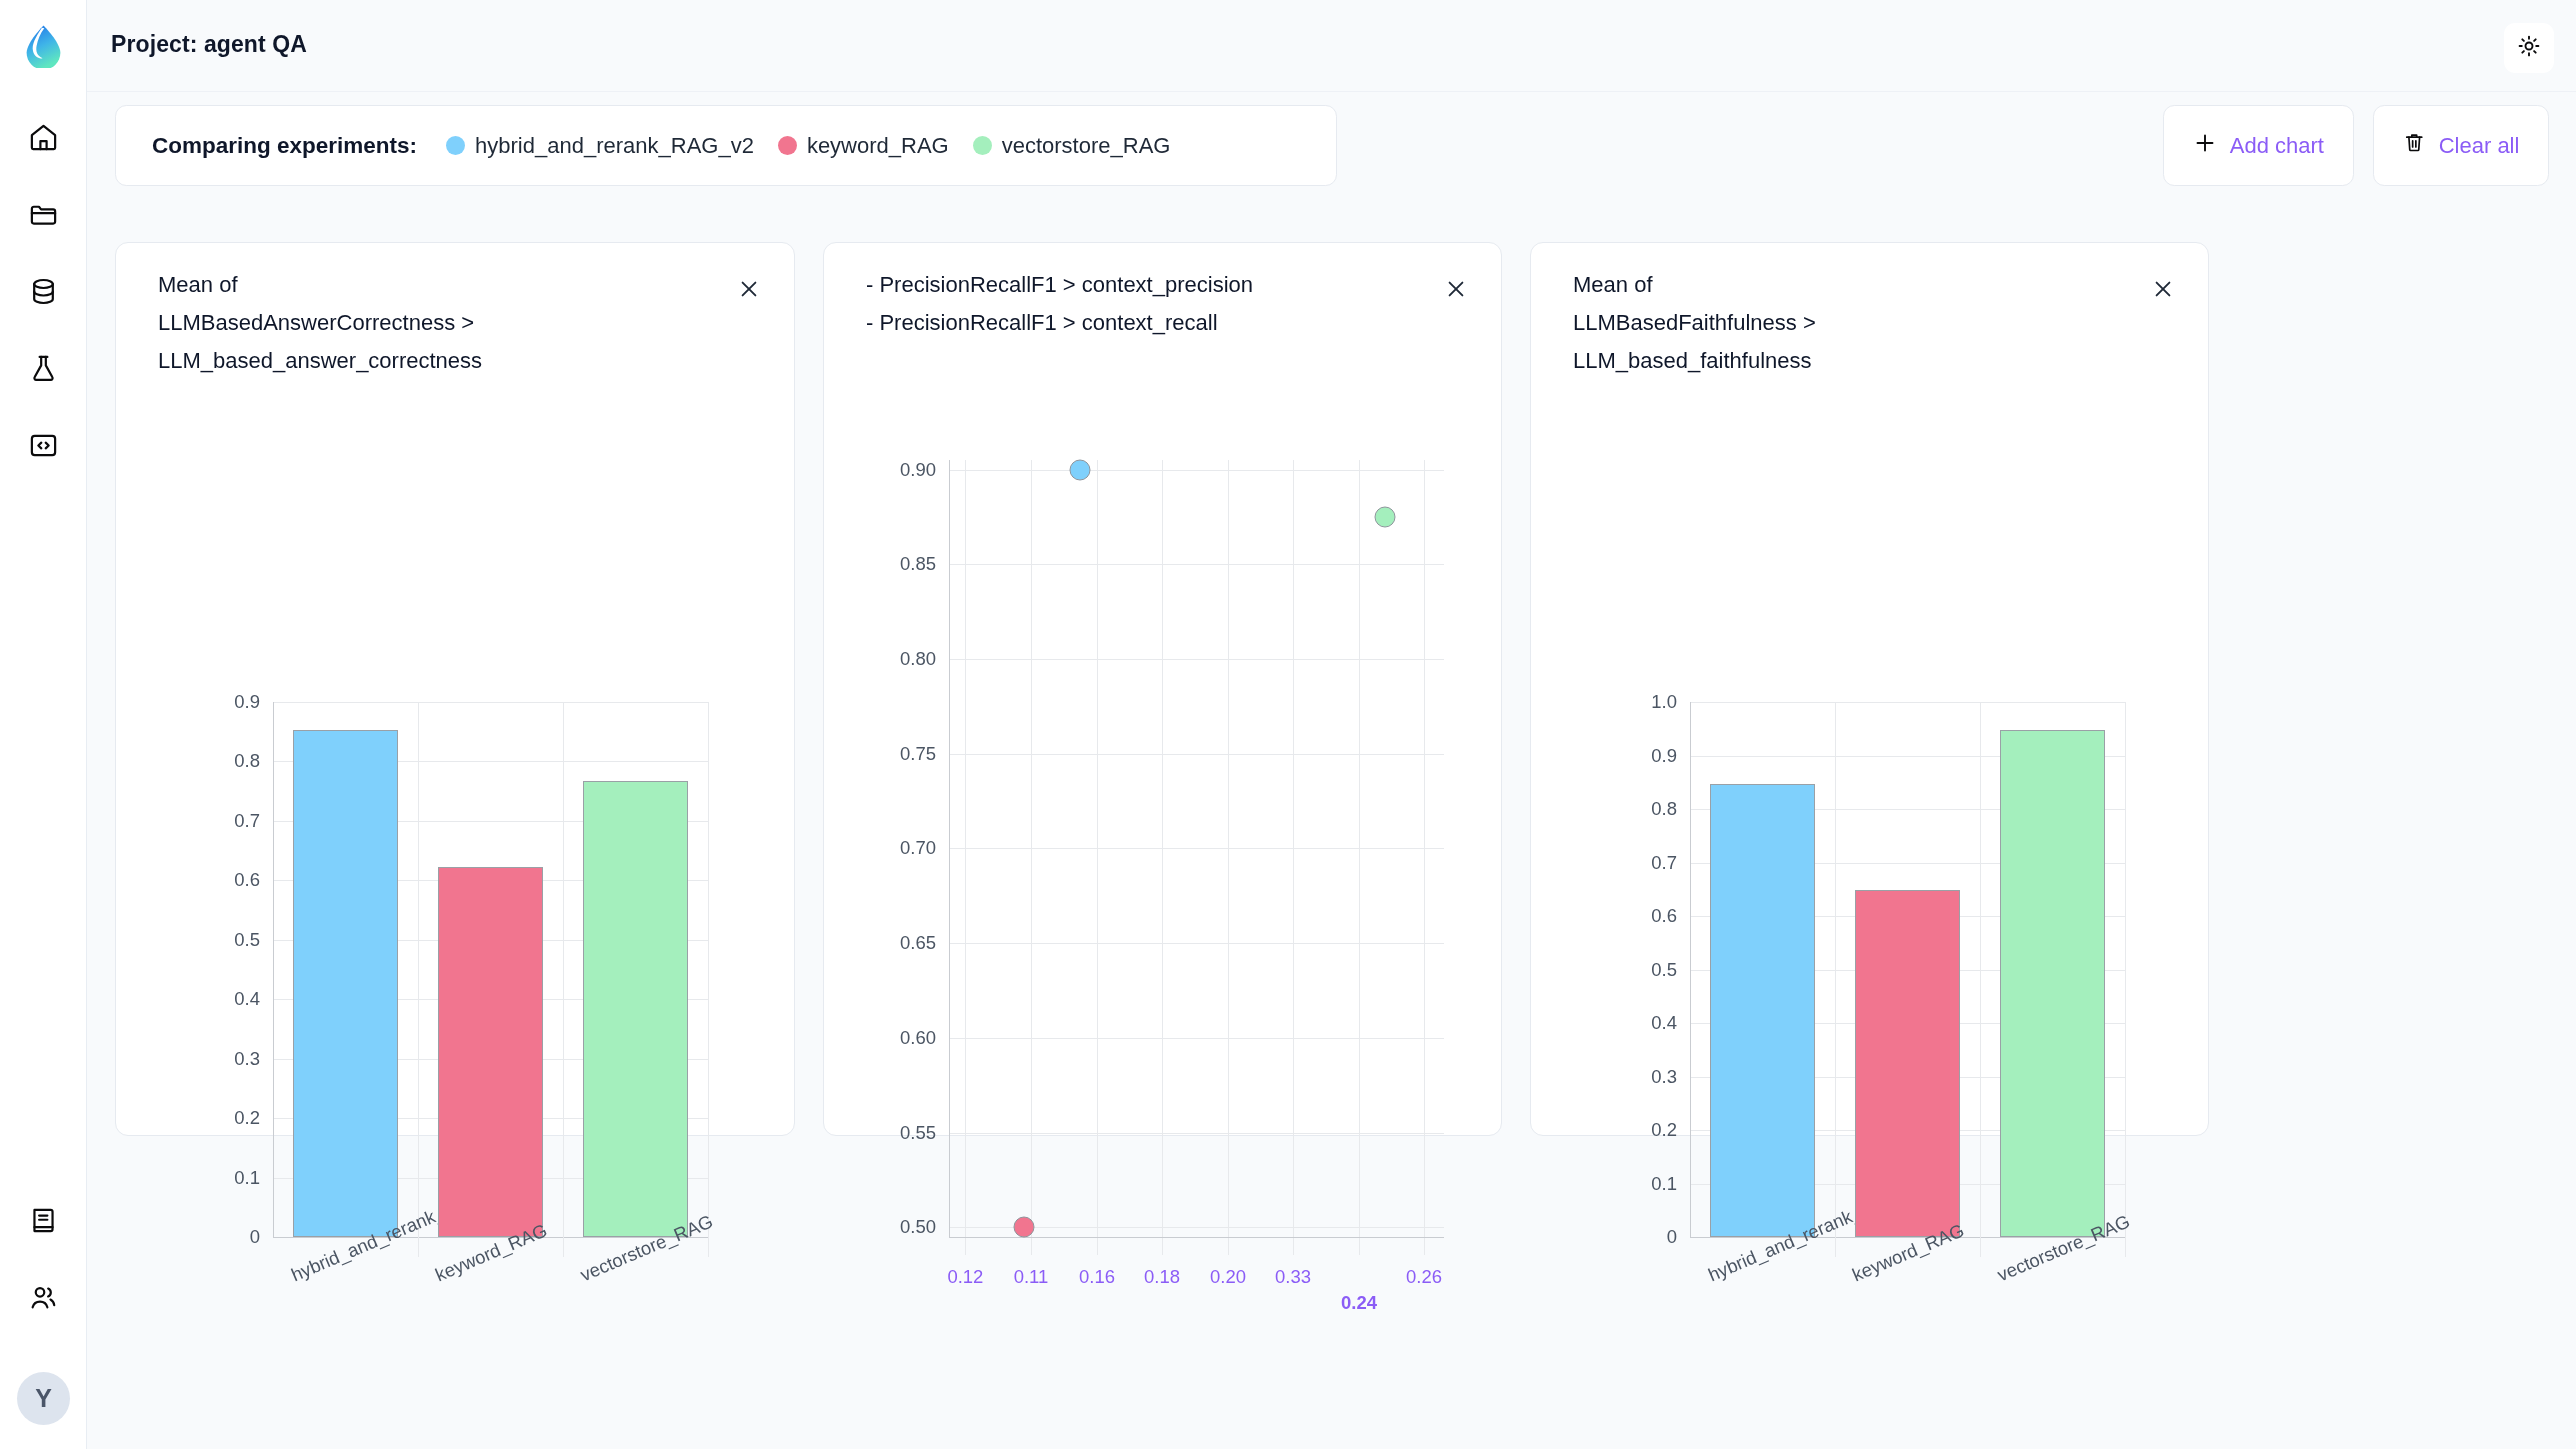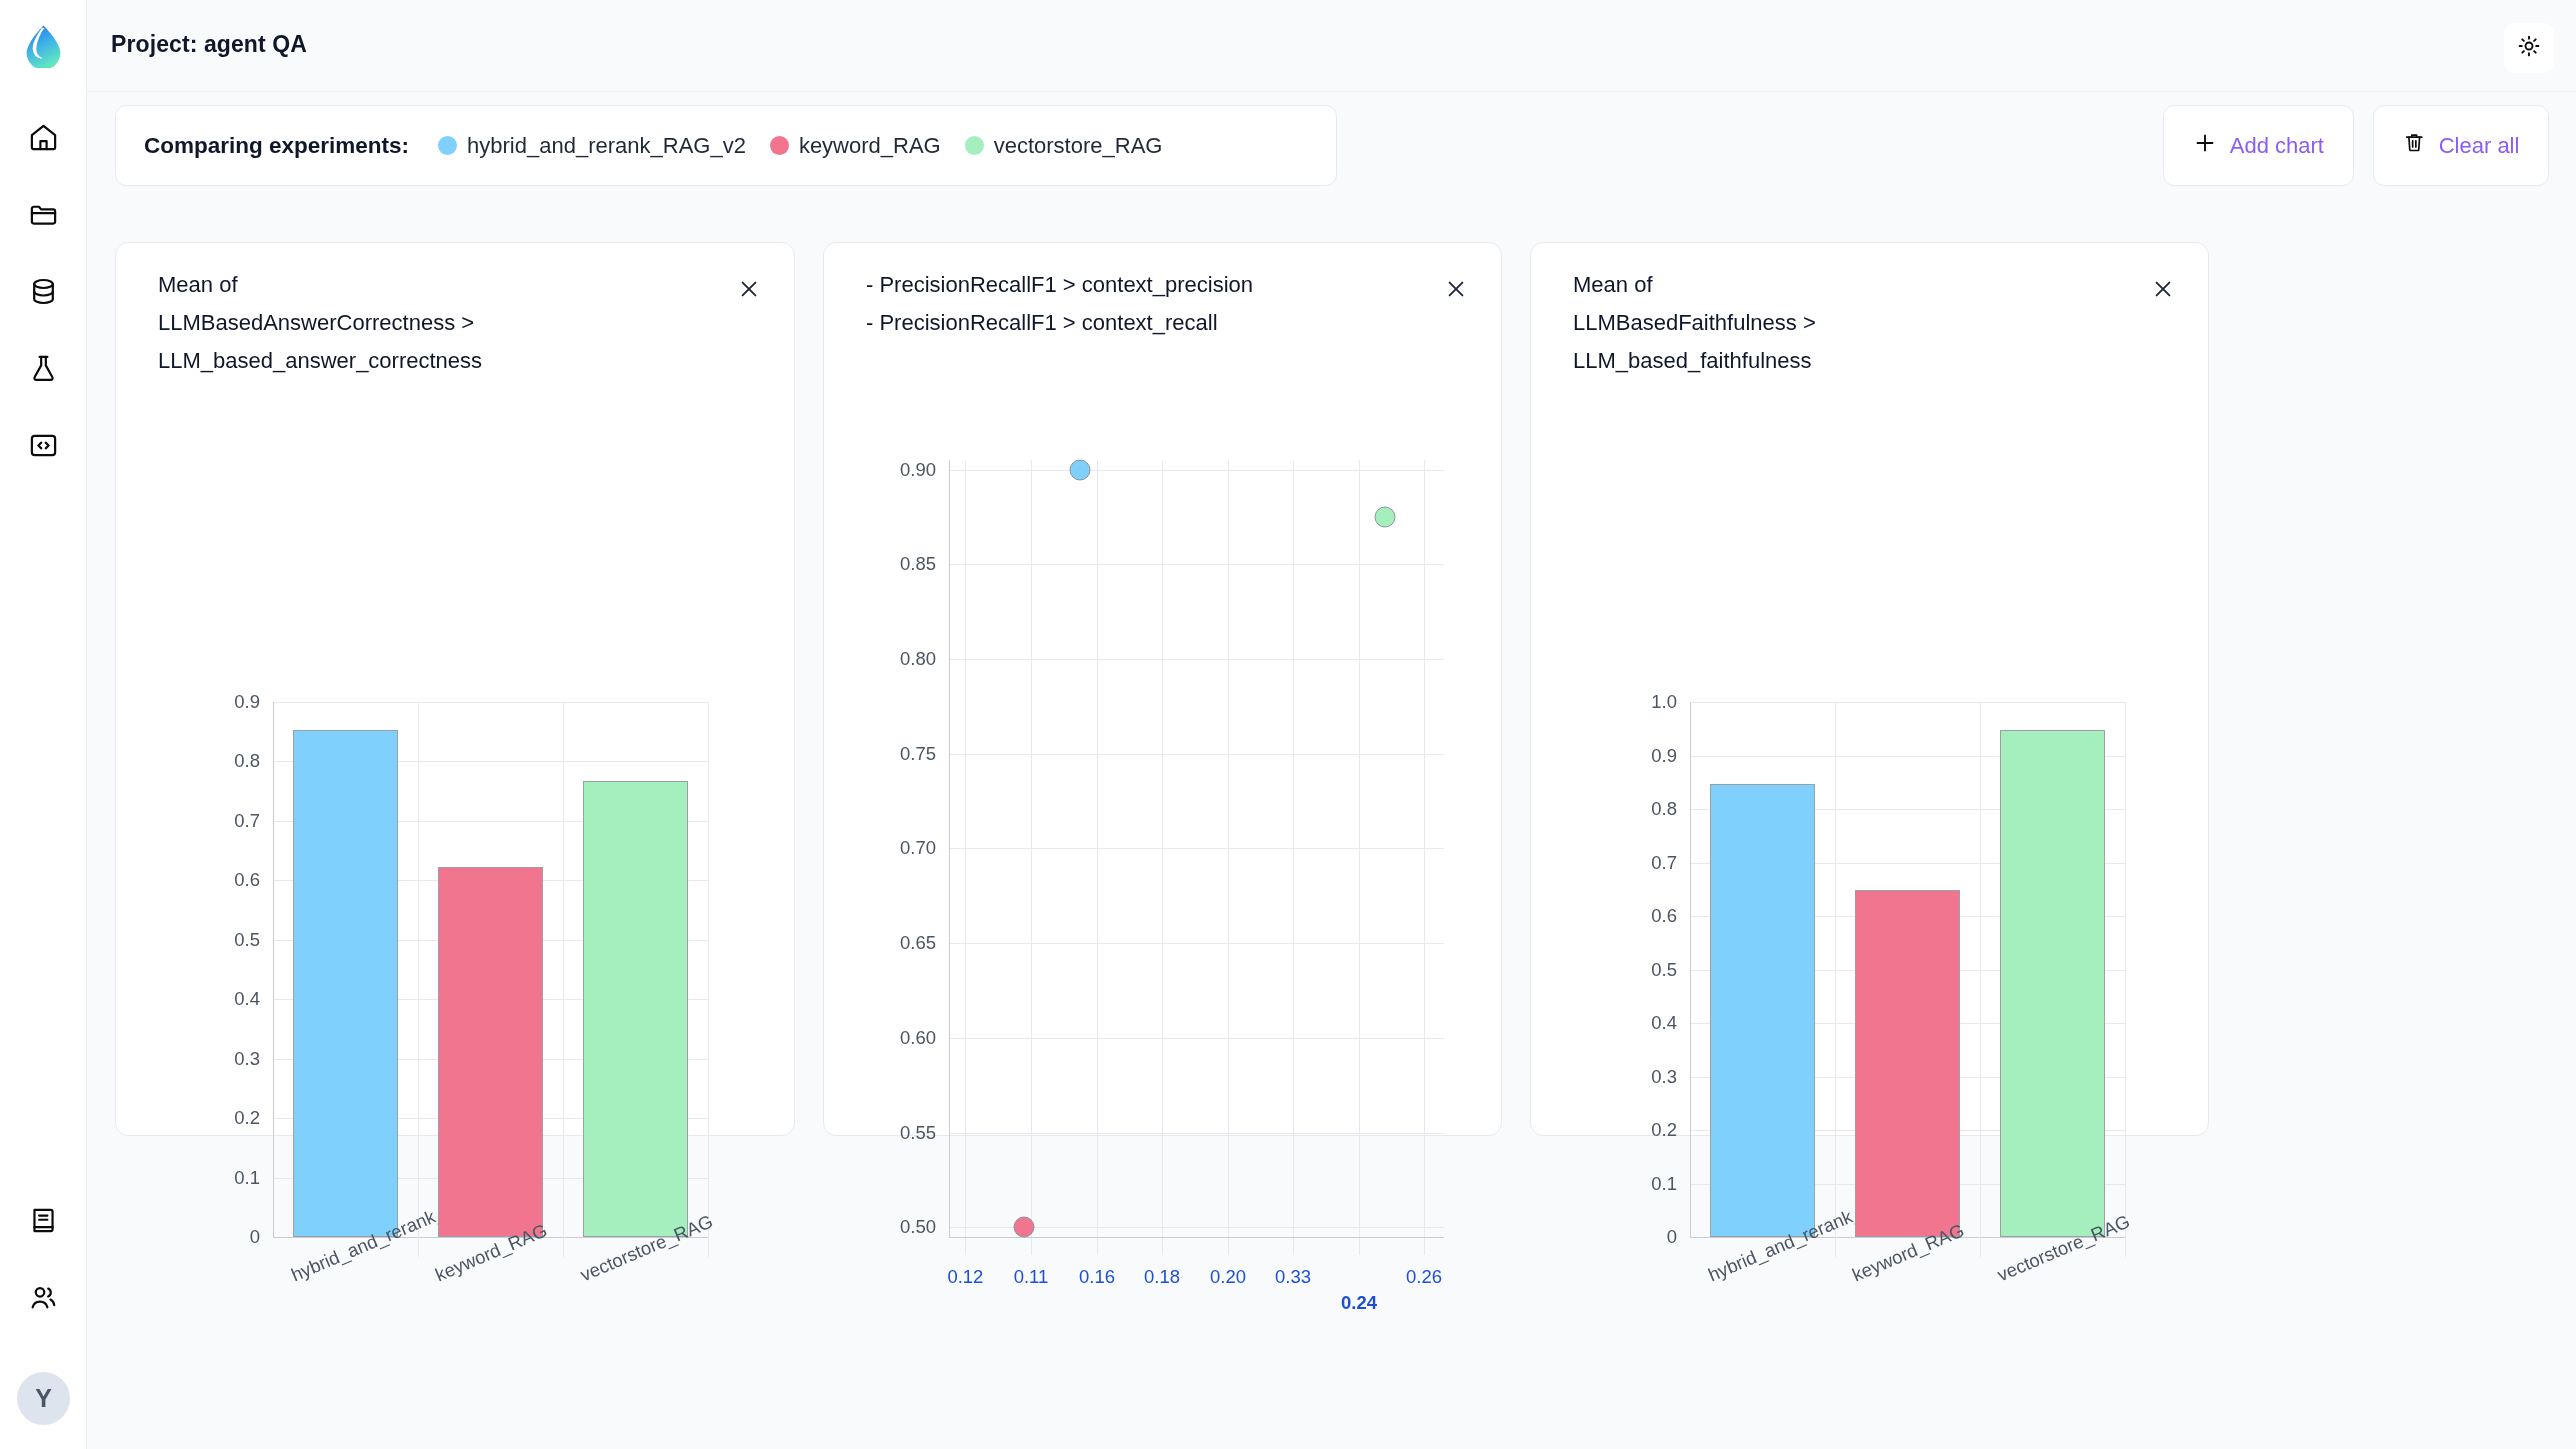--- a/index.html
+++ b/index.html
@@ -54,21 +54,21 @@
     display: flex; align-items: center; justify-content: center;
     cursor: pointer;
   }
 
   
   #compare-bar {
     position: absolute; left: 115px; top: 105px;
     height: 81px; width: 1222px;
     background: #ffffff;
     border: 0.8px solid #e6eaf0; border-radius: 11.3px;
-    display: flex; align-items: center; padding-left: 28px;
+    display: flex; align-items: center; padding-left: 36px;
   }
   #compare-label { font-size: 22.5px; font-weight: 700; color: #0f172a; margin-right: 29px; }
   .legend-item { display: flex; align-items: center; margin-right: 24px; }
   .legend-dot { width: 19.3px; height: 19.3px; border-radius: 50%; margin-right: 9.7px; flex: none; }
   .legend-text { font-size: 22px; color: #1f2937; }
 
   
   #toolbar { position: absolute; right: 26.6px; top: 105px; display: flex; gap: 19.3px; }
   .tool-btn {
     height: 81px; background: #ffffff;
@@ -116,21 +116,21 @@
     position: absolute; font-size: 18.5px; color: #4b5563;
     transform-origin: left top; transform: rotate(-23deg);
     white-space: nowrap;
   }
   .sc-point {
     position: absolute; width: 21px; height: 21px; border-radius: 50%;
     border: 1.2px solid #8f959c; transform: translate(-50%, -50%);
   }
   .xtick {
     position: absolute; transform: translateX(-50%);
-    font-size: 18.5px; color: #1d4ed8; white-space: nowrap;
+    font-size: 18.5px; color: #8b5cf6; white-space: nowrap;
   }
 </style>
 </head>
 <body>
 
 <div id="sidebar">
   <div id="logo-wrap">
     <svg width="45" height="45" viewBox="0 0 56 56">
       <defs>
         <linearGradient id="lg" x1="0" y1="0" x2="0.4" y2="1">

